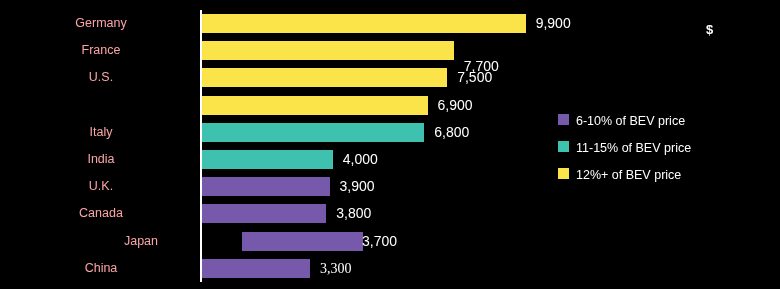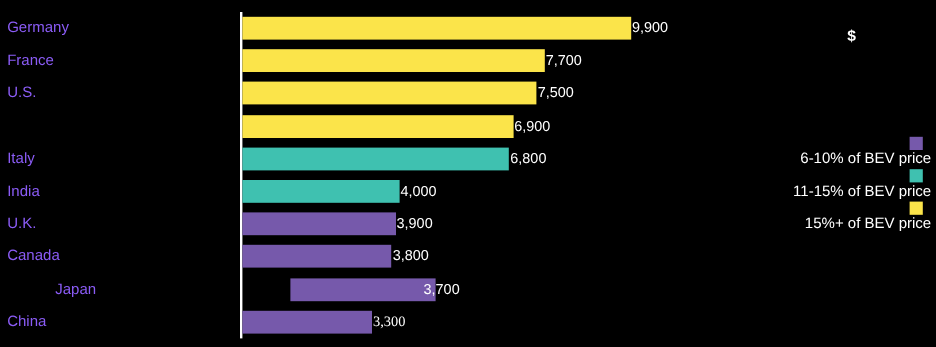--- a/index.html
+++ b/index.html
@@ -59,62 +59,61 @@
     width: 560px;
     height: 19px;
     display: flex;
     align-items: center;
   }
 
   .cat-label {
     position: absolute;
     right: 364px;           
     width: 190px;
-    text-align: left;
+    text-align: center;
     font-size: 12.5px;
-    color: #8b5cf6;
+    color: #fca5a5;
     white-space: nowrap;
     line-height: 19px;
   }
 
   .bar-track {
     position: absolute;
     left: 202px;
     top: 0px;
     height: 19px;
   }
 
   .bar {
     height: 19px;
     width: 100%;
   }
 
   .bar-value {
     position: absolute;
     top: 0px;
-    font-size: 12px;
+    font-size: 14px;
     line-height: 19px;
     color: #ffffff;
     white-space: nowrap;
-    padding-left: 1px;
+    padding-left: 10px;
   }
 
   
   #legend {
     position: absolute;
     left: 558px;
     top: 114px;
     width: 218px;
   }
 
   .legend-item {
     display: flex;
-    align-items: flex-end;
+    align-items: flex-start;
     height: 27px;
-    flex-direction: column;
   }
 
   .legend-swatch {
     width: 11px;
     height: 11px;
     margin-right: 7px;
     flex: 0 0 auto;
   }
 
   .legend-label {
@@ -138,21 +137,21 @@
           <div class="bar-track" style="width: 323.654px;">
             <div class="bar" style="background: rgb(251, 228, 74);"></div>
           </div>
           <div class="bar-value" style="left: 525.654px;">9,900</div>
         </div>
         <div class="bar-row" style="top: 33.2px;">
           <div class="cat-label">France</div>
           <div class="bar-track" style="width: 251.731px;">
             <div class="bar" style="background: rgb(251, 228, 74);"></div>
           </div>
-          <div class="bar-value" style="left: 453.731px;">7,700</div>
+          <div class="bar-value" style="left: 453.731px; margin-top: 16px;">7,700</div>
         </div>
         <div class="bar-row" style="top: 60.4px;">
           <div class="cat-label">U.S.</div>
           <div class="bar-track" style="width: 245.192px;">
             <div class="bar" style="background: rgb(251, 228, 74);"></div>
           </div>
           <div class="bar-value" style="left: 447.192px;">7,500</div>
         </div>
         <div class="bar-row" style="top: 87.6px;">
           <div class="bar-track" style="width: 225.577px;">
@@ -209,17 +208,17 @@
       <div class="legend-item">
         <span class="legend-swatch" style="background: rgb(118, 89, 171);"></span>
         <span class="legend-label">6-10% of BEV price</span>
       </div>
       <div class="legend-item">
         <span class="legend-swatch" style="background: rgb(63, 193, 176);"></span>
         <span class="legend-label">11-15% of BEV price</span>
       </div>
       <div class="legend-item">
         <span class="legend-swatch" style="background: rgb(251, 228, 74);"></span>
-        <span class="legend-label">15%+ of BEV price</span>
+        <span class="legend-label">12%+ of BEV price</span>
       </div>
     </div>
 
 </div>
 
 </body></html>

